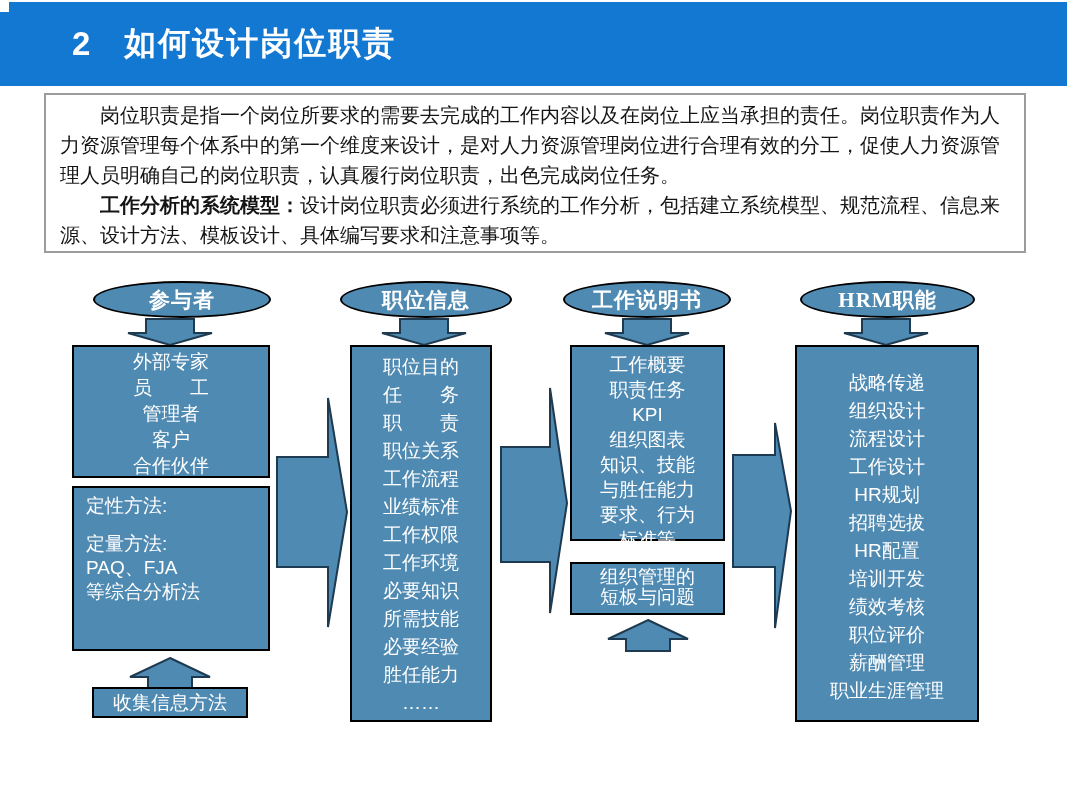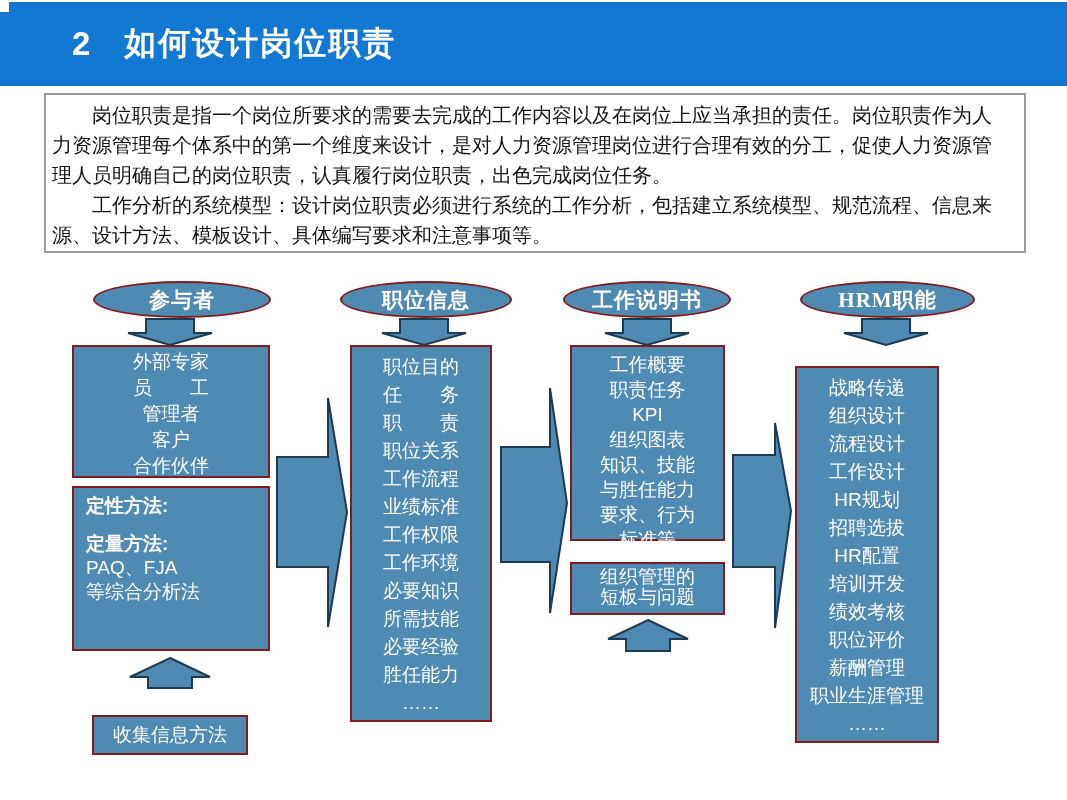--- a/index.html
+++ b/index.html
@@ -8,57 +8,57 @@
 
   
   .header-bar{position:absolute;left:0;top:2px;width:1067px;height:84px;background:#1278d2;
               display:flex;align-items:center;color:#ffffff;font-weight:bold;}
   .header-num{margin-left:72px;font-size:33px;}
   .header-title{margin-left:34px;font-size:32px;letter-spacing:2px;}
   .corner-notch{position:absolute;left:0;top:0;width:9px;height:12px;background:#ffffff;}
 
   
   .intro-box{position:absolute;left:44px;top:93px;width:982px;height:160px;background:#ffffff;
-             border:2px solid #9c9c9c;box-sizing:border-box;padding:5px 14px 0 6px;
+             border:2px solid #9c9c9c;box-sizing:border-box;padding:5px 14px 0 14px;
              font-size:20px;line-height:30px;color:#141414;}
   .intro-box p{margin:0;text-indent:2em;}
-  .intro-lead{font-weight:normal;}
+  .intro-lead{font-weight:bold;}
 
   
-  .shape{position:absolute;background:#4f8ab2;border:2px solid #7f1d1d;box-sizing:border-box;
+  .shape{position:absolute;background:#4f8ab2;border:2px solid #000000;box-sizing:border-box;
          color:#ffffff;text-align:center;}
   .ellipse{border-radius:50%;display:flex;align-items:center;justify-content:center;
            font-weight:bold;font-size:21px;letter-spacing:1px;}
   .listbox{white-space:pre-line;font-size:19px;}
   .arrow-svg{position:absolute;left:0;top:0;width:1067px;height:800px;pointer-events:none;}
   .arrow-svg polygon{fill:#4f8ab2;stroke:#1e3a50;stroke-width:2;}
 
   
   .box-participants{left:72px;top:345px;width:198px;height:133px;line-height:26px;padding-top:2px;}
   .box-methods{left:72px;top:486px;width:198px;height:165px;text-align:left;
                padding:6px 8px 0 12px;font-size:19px;line-height:24px;}
-  .methods-title{font-weight:bold;display:block;}
+  .methods-title{font-weight:normal;display:block;}
   .methods-lines{white-space:pre-line;}
   .methods-gap{height:14px;}
-  .box-collect{left:92px;top:687px;width:156px;height:40px;display:flex;align-items:center;
-               justify-content:center;font-size:19px;margin-top:28px;}
+  .box-collect{left:92px;top:687px;width:156px;height:31px;display:flex;align-items:center;
+               justify-content:center;font-size:19px;}
 
   
   .box-posinfo{left:350px;top:345px;width:142px;height:377px;line-height:28px;padding-top:6px;}
 
   
   .box-jobdesc{left:570px;top:345px;width:155px;height:196px;line-height:25px;padding-top:5px;}
   .box-problem{left:570px;top:562px;width:155px;height:53px;line-height:20px;padding-top:3px;
                white-space:pre-line;font-size:19px;}
   .ellipse-report{left:564px;top:650px;width:170px;height:85px;font-weight:normal;
                   font-size:19px;line-height:26px;letter-spacing:0;white-space:pre-line;
                   flex-direction:column;}
 
   
-  .box-hrm{left:795px;top:345px;width:144px;height:377px;line-height:28px;padding-top:6px;margin-top:21px;}
+  .box-hrm{left:795px;top:345px;width:184px;height:377px;line-height:28px;padding-top:22px;}
 
   
   .ellipse-participants{left:93px;top:281px;width:178px;height:37px;}
   .ellipse-posinfo{left:340px;top:281px;width:172px;height:37px;}
   .ellipse-jobdesc{left:563px;top:281px;width:168px;height:37px;}
   .ellipse-hrm{left:800px;top:281px;width:175px;height:37px;font-family:Liberation Serif, serif;}
 </style>
 </head>
 <body>
 

